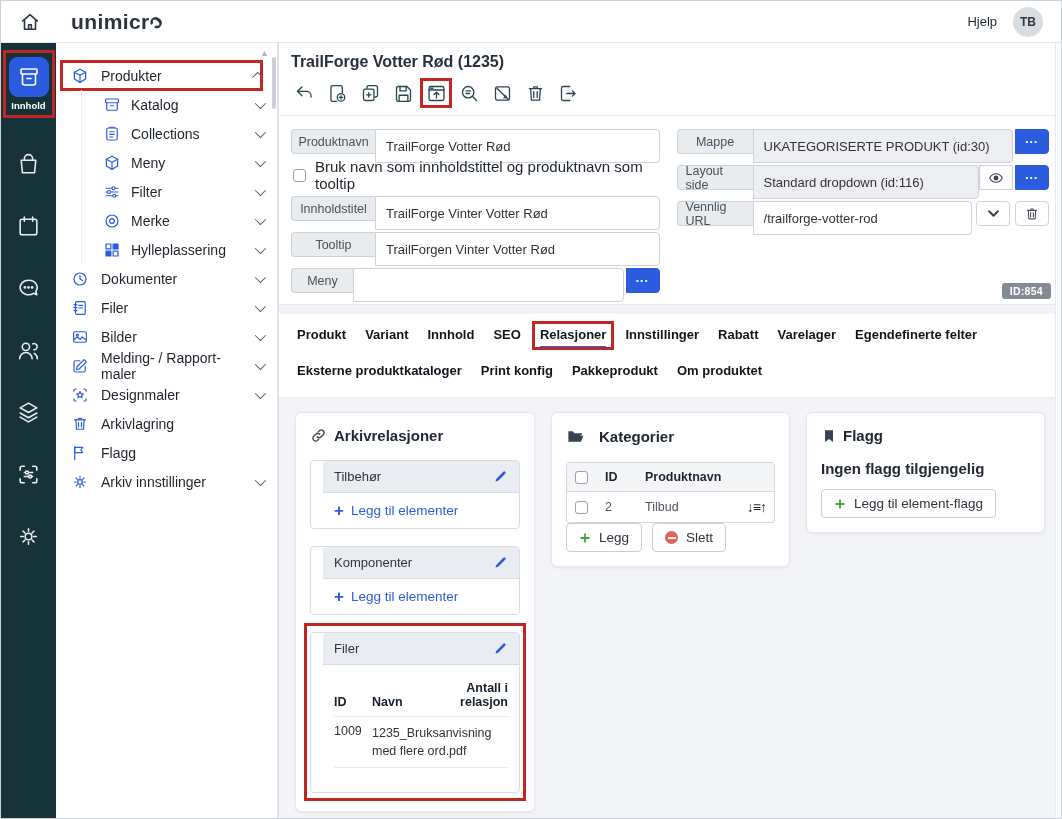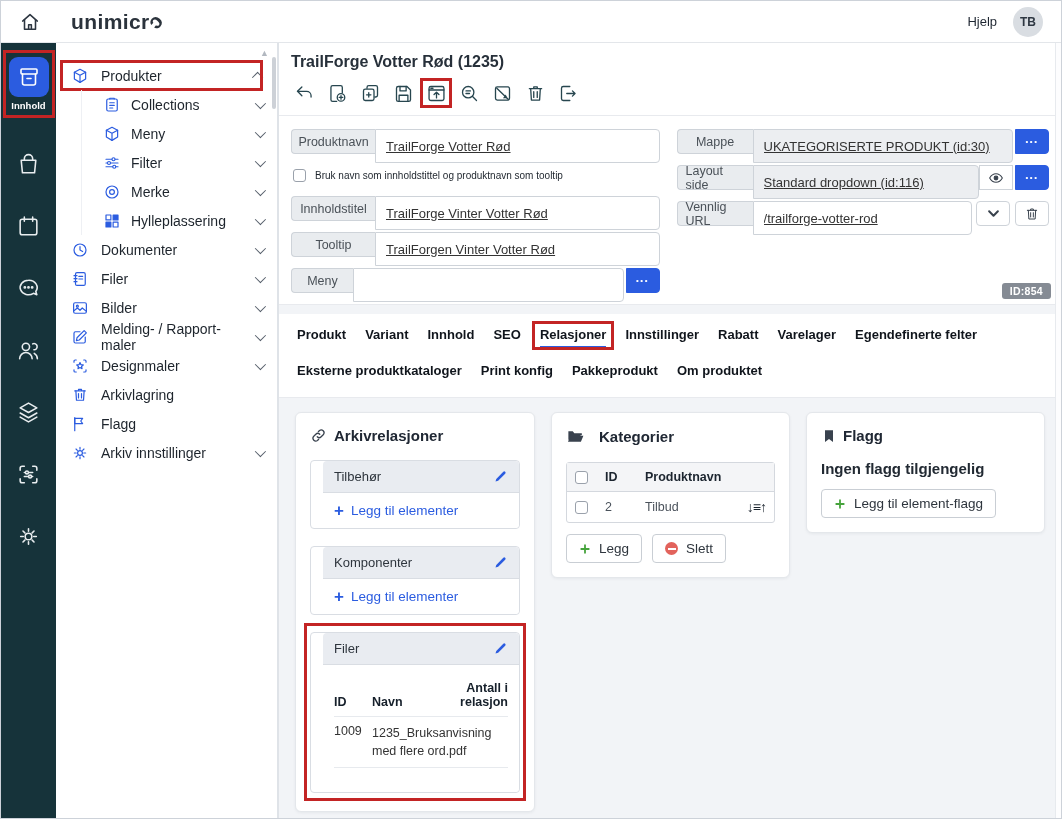--- a/index.html
+++ b/index.html
@@ -65,31 +65,31 @@
   .form-band{background:#fff; padding:13px 12px; border-bottom:1px solid #e8eaee; display:flex; position:relative; height:189px;}
   .form-left{width:372px;}
   .form-right{width:376px; margin-left:17px;}
   .frow{display:flex; height:25px; margin-bottom:11px;}
   .f-label{background:var(--label-bg); border:1px solid var(--border); border-right:none;
            border-radius:4px 0 0 4px; font-size:12.5px; color:#4a5158; display:flex; align-items:center;
            justify-content:center; padding:0 8px; width:84px; flex:0 0 auto;}
   .f-label.narrow{width:62px;}
   .f-label.r{width:76px;}
   .f-input{flex:1; min-width:0; border:1px solid var(--border); border-radius:0 4px 4px 0;
-           font-size:13px; color:#333; padding:16px 10px; font-family:"Liberation Sans",sans-serif; background:#fff;text-decoration:underline;}
+           font-size:13px; color:#333; padding:16px 10px; font-family:"Liberation Sans",sans-serif; background:#fff;}
   .f-input.grey{background:#eceef1;}
   .btn-dots{width:34px; flex:0 0 auto; background:var(--accent); border:1px solid var(--accent);
             color:#fff; border-radius:0 4px 4px 0; margin-left:2px; font-size:8px; letter-spacing:1.5px;
             display:flex; align-items:center; justify-content:center; cursor:pointer;}
   .btn-sq{width:34px; flex:0 0 auto; background:#fff; border:1px solid var(--border); color:#39424d;
           display:flex; align-items:center; justify-content:center; cursor:pointer;}
   .btn-sq.rounded{border-radius:4px;}
   .cbrow{display:flex; align-items:center; gap:9px; margin:2px 0 11px 2px; height:20px;}
   .cb{width:13px;height:13px;border:1.5px solid #9aa1ab;border-radius:3px;background:#fff;flex:0 0 auto;cursor:pointer;}
-  .cb-text{font-size:10px;color:#1d242c;}
+  .cb-text{font-size:15px;color:#1d242c;}
   .id-badge{position:absolute; right:10px; bottom:5px; background:#858b94; color:#fff;
             font-size:10.5px; font-weight:700; padding:2px 8px; border-radius:3px; letter-spacing:.3px;}
 
   .tabs-band{background:#fff; margin-top:9px; padding:13px 18px 9px; border-bottom:1px solid #e8eaee;}
   .tabs-row{display:flex; gap:19px; flex-wrap:wrap; margin-bottom:15px;}
   .tabs-row:last-child{margin-bottom:6px;}
   .tab{font-size:13px; font-weight:700; color:#10151c; cursor:pointer; position:relative; padding-bottom:4px;}
   .tab.active{border-bottom:2px solid var(--accent);}
   .tab.annotated::after{content:""; position:absolute; left:-8px; right:-8px; top:-6px; bottom:-4px;
         border:3px solid var(--red); pointer-events:none;}
@@ -116,21 +116,21 @@
                  padding:6px 0 7px; color:#16202b;}
   .ftable .fhead .right{text-align:right;}
   .ftable .frow2{display:grid; grid-template-columns:38px 1fr 54px; border-top:1px solid #e7eaee; padding:7px 0; align-items:start;}
   .ftable .navn{padding-right:4px; line-height:1.45;}
 
   .ktable{border:1px solid #d4d8de; border-radius:3px; font-size:12.5px; margin-top:2px;}
   .krow{display:grid; grid-template-columns:30px 40px 1fr 34px; align-items:center; padding:7px 8px;}
   .krow.head{background:#f4f5f7; font-weight:700; color:#1c252f; border-bottom:1px solid #d4d8de;}
   .krow .cell{color:#4a525b;}
   .sort-ic{font-size:14px; font-weight:700; color:#1b242e; letter-spacing:-1px; cursor:pointer; text-align:right;}
-  .btnrow{display:flex; gap:10px; margin-top:11px;}
+  .btnrow{display:flex; gap:10px; }
   .btn-outline{display:inline-flex; align-items:center; gap:8px; border:1px solid #c9ced4; border-radius:4px;
                background:#fff; padding:6px 12px; font-size:13.5px; color:#2e353d; cursor:pointer;
                font-family:"Liberation Sans",sans-serif;}
   .plus-green{color:#46a33c; display:flex;}
   .slett-ic{width:13px;height:13px;border-radius:50%;background:#e2635c;position:relative;display:inline-block;}
   .slett-ic::after{content:"";position:absolute;left:2.5px;right:2.5px;top:5.5px;height:2px;background:#fff;}
 
   .flag-empty{font-size:15px; font-weight:700; color:#222a33; margin:14px 0 12px;}
 </style>
 </head>
@@ -231,20 +231,31 @@
   <div id="navlist">
       <div class="nav-item level0 annotated">
         <span class="nicon">
           <svg class="ic" width="18" height="18" viewBox="0 0 24 24" fill="none" stroke="currentColor" stroke-width="1.6" stroke-linecap="round" stroke-linejoin="round">
             <path d="M12 3l7.5 4v9L12 20.5 4.5 16V7z"></path>
             <path d="M4.5 7L12 11l7.5-4M12 11v9.5"></path>
           </svg>
         </span>
         <span class="nlabel">Produkter</span>
         <span class="chev up"></span>
+      </div>
+      <div class="nav-item level1">
+        <span class="nicon">
+          <svg class="ic" width="18" height="18" viewBox="0 0 24 24" fill="none" stroke="currentColor" stroke-width="1.6" stroke-linecap="round" stroke-linejoin="round">
+            <rect x="3.5" y="4" width="17" height="5" rx="1"></rect>
+            <path d="M5 9v8.5A1.5 1.5 0 0 0 6.5 19h11a1.5 1.5 0 0 0 1.5-1.5V9"></path>
+            <path d="M10 13h4"></path>
+          </svg>
+        </span>
+        <span class="nlabel">Katalog</span>
+        <span class="chev down"></span>
       </div>
       <div class="nav-item level1">
         <span class="nicon">
           <svg class="ic" width="18" height="18" viewBox="0 0 24 24" fill="none" stroke="currentColor" stroke-width="1.6" stroke-linecap="round" stroke-linejoin="round">
             <rect x="5" y="4" width="14" height="16" rx="2"></rect>
             <path d="M9 4V3h6v1"></path>
             <path d="M9 9h6M9 12.5h6M9 16h4"></path>
           </svg>
         </span>
         <span class="nlabel">Collections</span>

